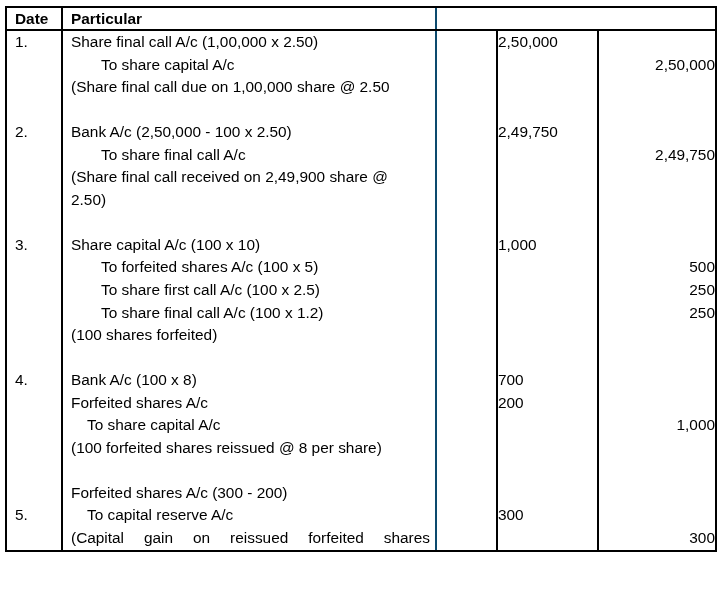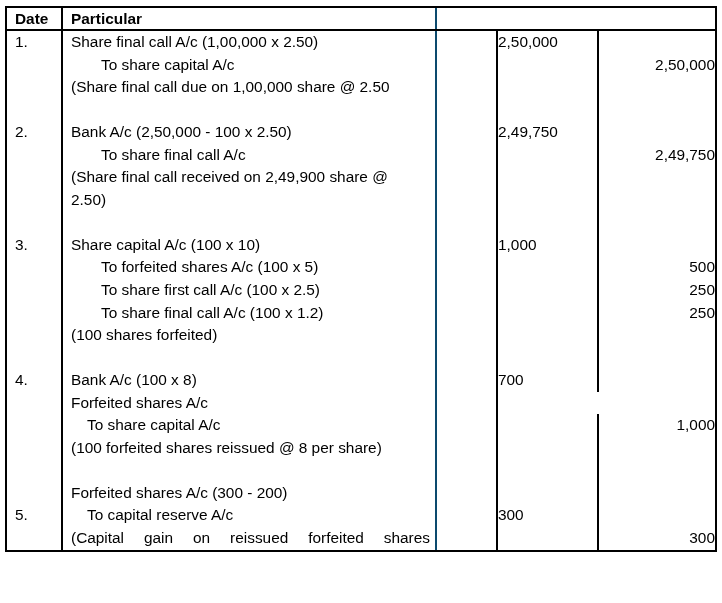--- a/index.html
+++ b/index.html
@@ -173,20 +173,21 @@
           <div class="c c-date">4.</div>
           <div class="c c-part">Bank A/c (100 x 8)</div>
           <div class="c c-lf"></div>
           <div class="c c-dr">700</div>
           <div class="c c-cr"></div>
         </div>
         <div class="row">
           <div class="c c-date"></div>
           <div class="c c-part">Forfeited shares A/c</div>
           <div class="c c-lf"></div>
+          <div class="c c-dr">200</div>
           <div class="c c-cr"></div>
         </div>
         <div class="row">
           <div class="c c-date"></div>
           <div class="c c-part indent-1">To share capital A/c</div>
           <div class="c c-lf"></div>
           <div class="c c-dr"></div>
           <div class="c c-cr">1,000</div>
         </div>
         <div class="row">

